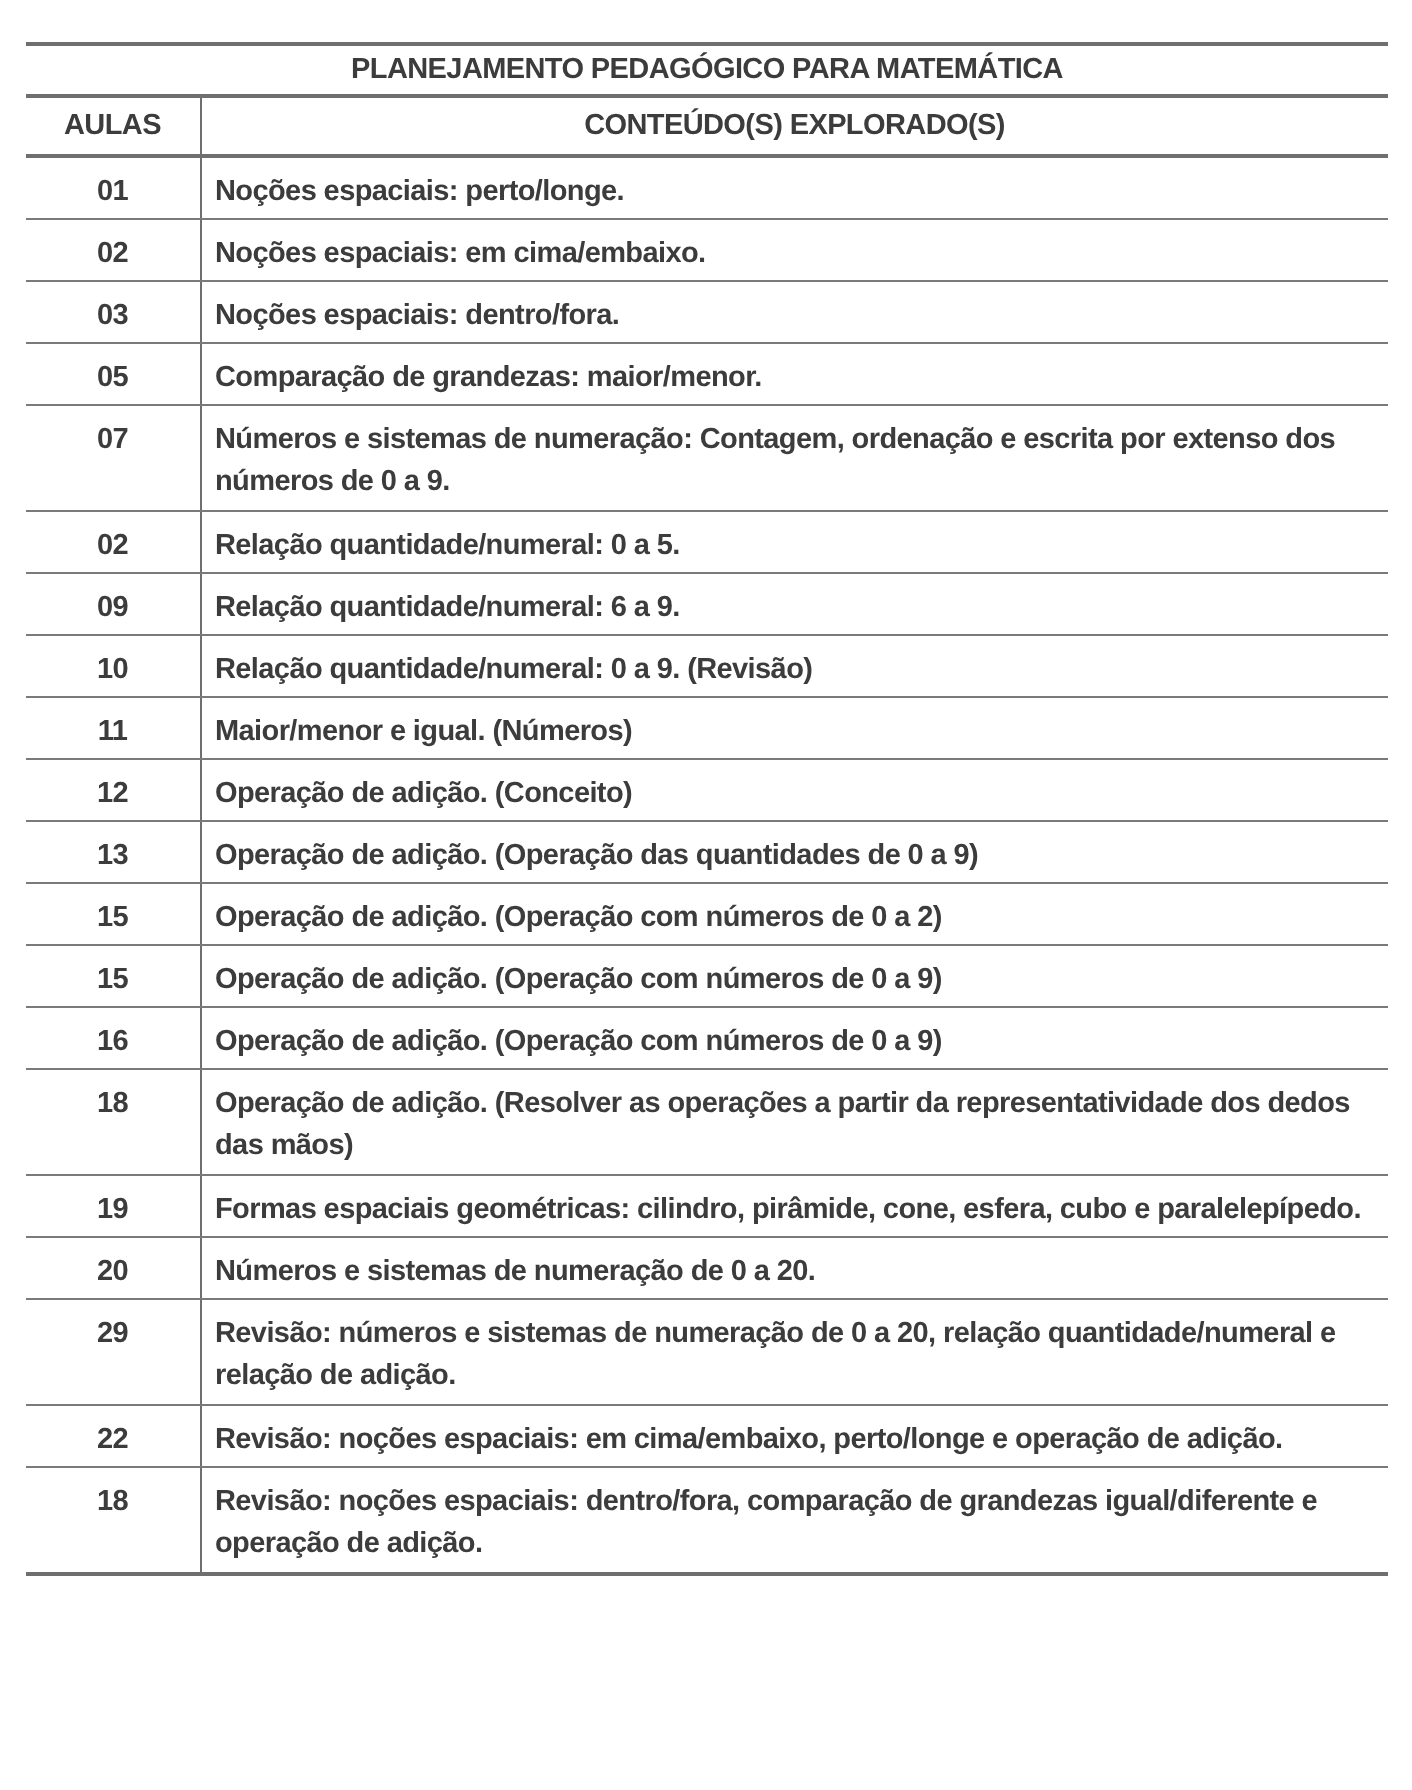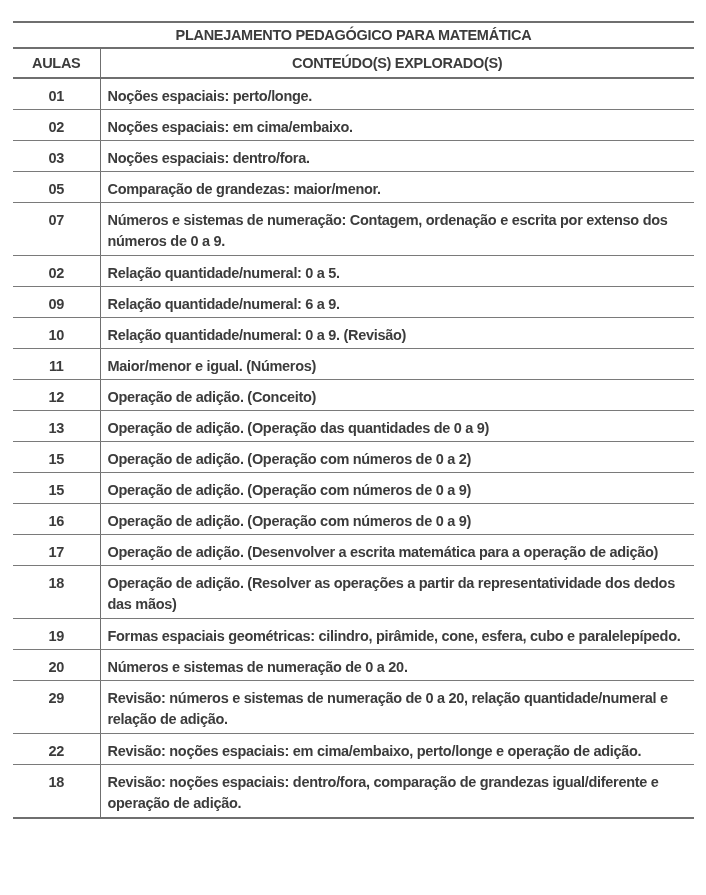--- a/index.html
+++ b/index.html
@@ -85,24 +85,20 @@
           <td class="txt">Operação de adição. (Operação com números de 0 a 2)</td>
         </tr>
         <tr class="r single">
           <td class="num">15</td>
           <td class="txt">Operação de adição. (Operação com números de 0 a 9)</td>
         </tr>
         <tr class="r single">
           <td class="num">16</td>
           <td class="txt">Operação de adição. (Operação com números de 0 a 9)</td>
         </tr>
-        <tr class="r single">
-          <td class="num">17</td>
-          <td class="txt">Operação de adição. (Desenvolver a escrita matemática para a operação de adição)</td>
-        </tr>
         <tr class="r double">
           <td class="num">18</td>
           <td class="txt">Operação de adição. (Resolver as operações a partir da representatividade dos dedos das mãos)</td>
         </tr>
         <tr class="r single">
           <td class="num">19</td>
           <td class="txt">Formas espaciais geométricas: cilindro, pirâmide, cone, esfera, cubo e paralelepípedo.</td>
         </tr>
         <tr class="r single">
           <td class="num">20</td>

